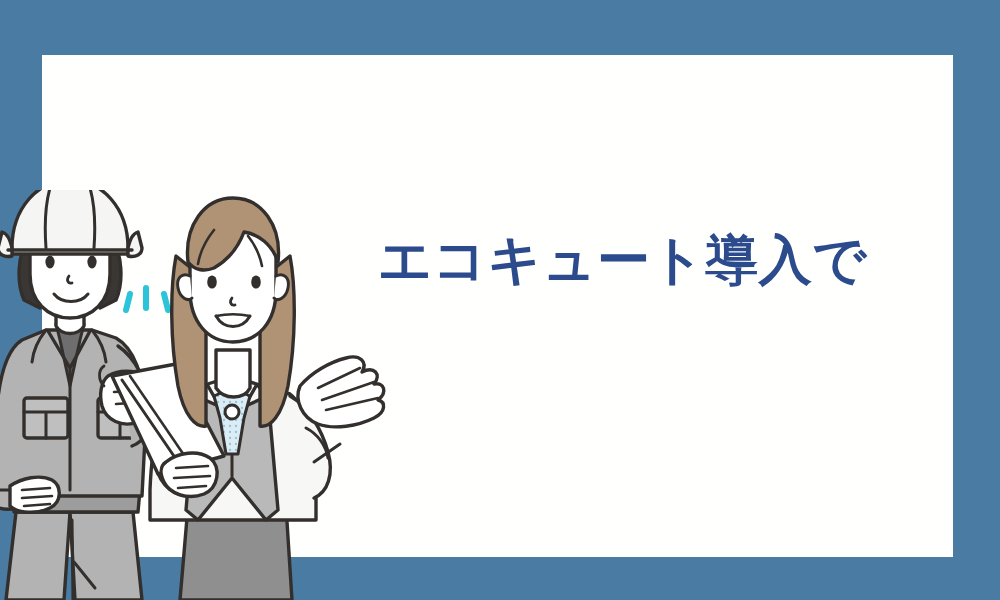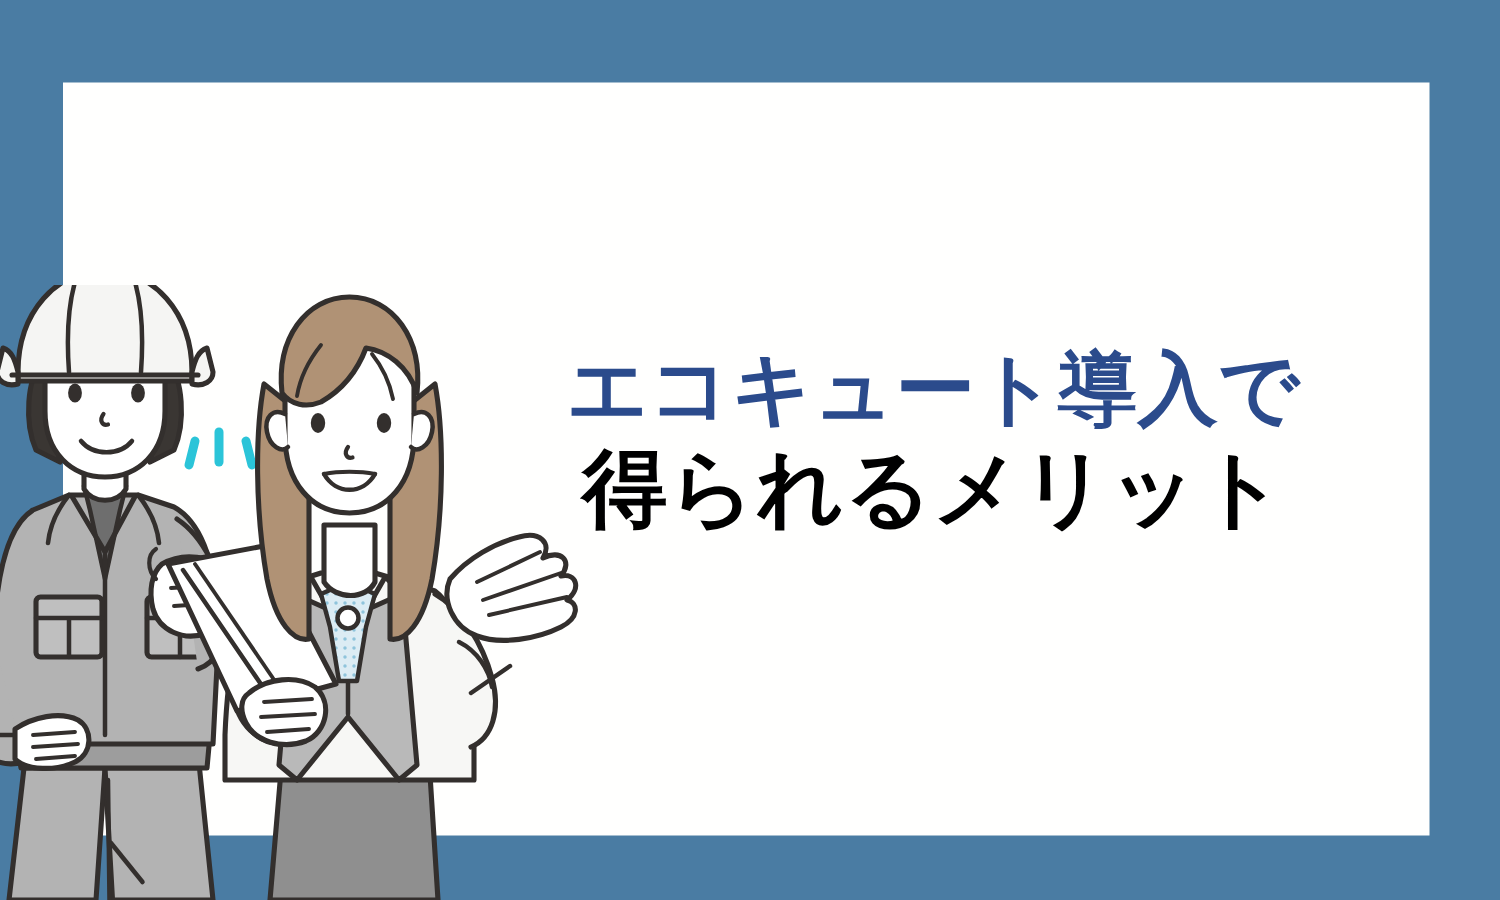--- a/index.html
+++ b/index.html
@@ -263,16 +263,15 @@
           <path d="M216 126 C224 140 242 140 250 126" stroke-width="3"></path>
           <path d="M216 126 C226 124 240 124 250 126" stroke-width="2.6"></path>
         </g>
 
       </g>
     </svg>
   </div>
 
   <div id="headline">
     <span class="head-line" id="head-line-1">エコキュート導入で</span>
-    <span class="head-line" id="head-line-2">得られるメリット</span>
   </div>
 
 </div>
 
 </body></html>

